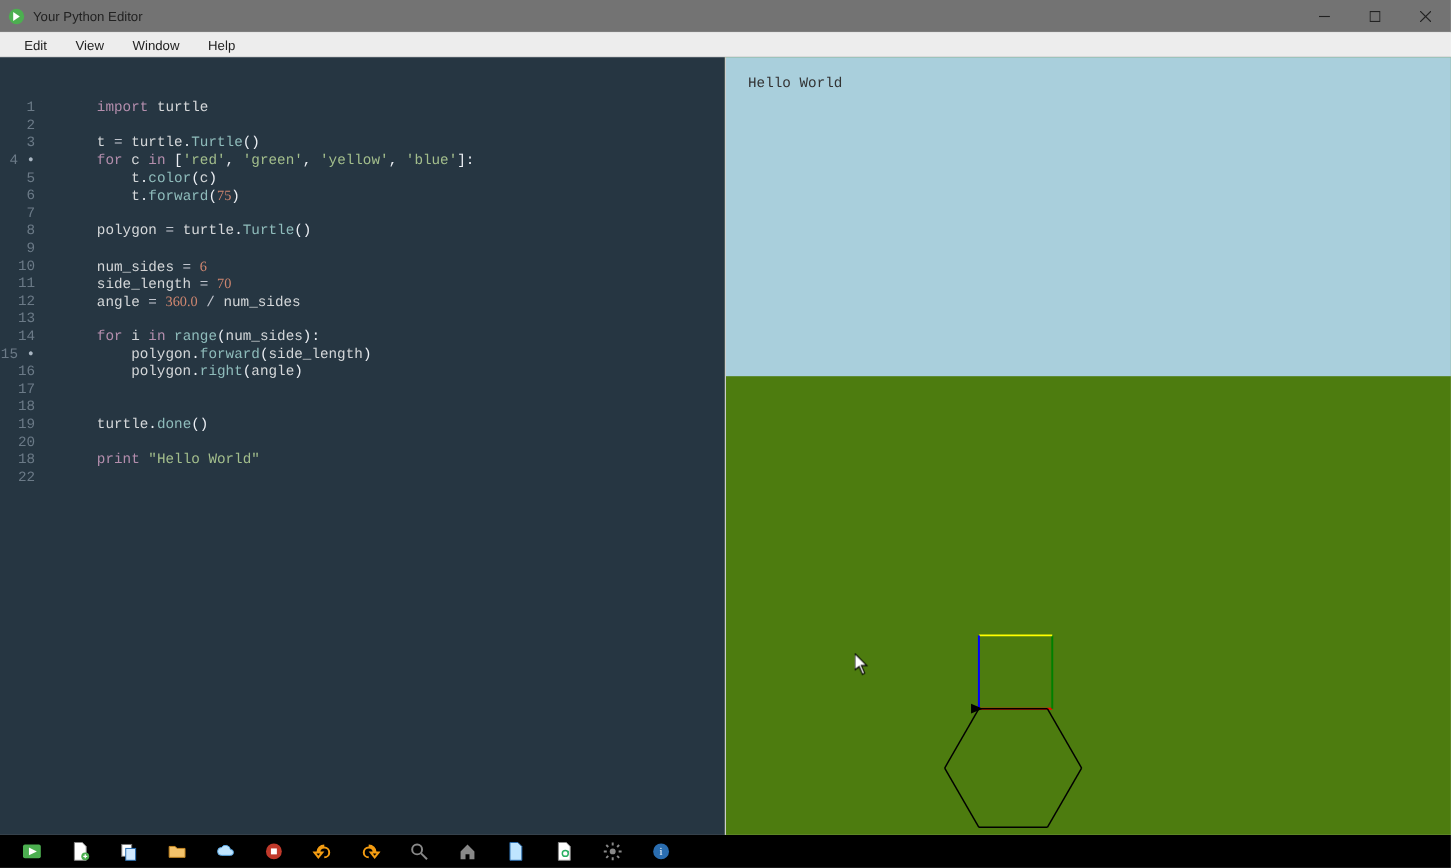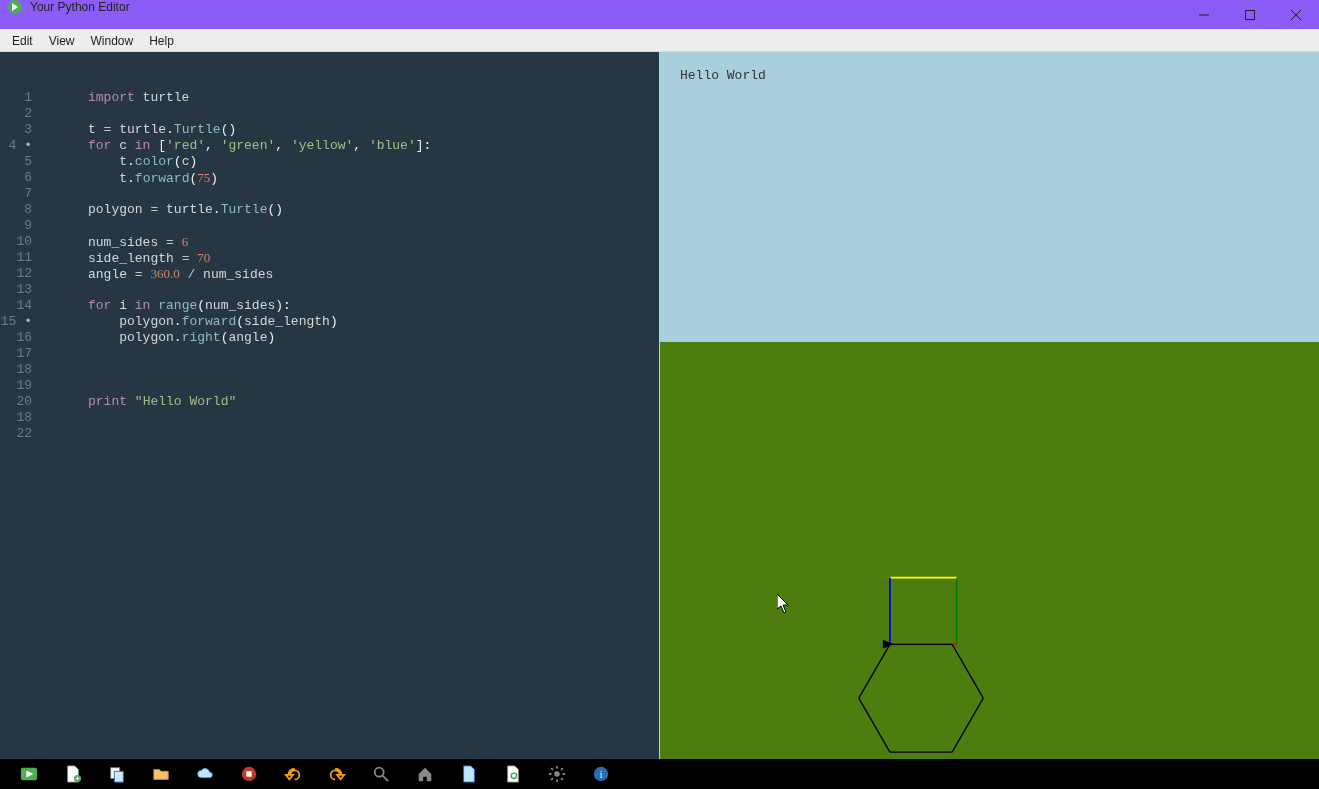--- a/index.html
+++ b/index.html
@@ -1,30 +1,30 @@
 <!DOCTYPE html>
 <html><head>
 <meta charset="utf-8">
 <style>
   * { box-sizing: border-box; margin: 0; padding: 0; }
   html, body { width: 1319px; height: 789px; overflow: hidden; font-family: "Segoe UI", Arial, sans-serif; }
   body { display: flex; flex-direction: column; background: #fff; }
 
   
-  .titlebar { height: 30px; background: #8b5cf6; display: flex; align-items: flex-start; border-bottom: 1px solid #e6e6e6; }
+  .titlebar { height: 30px; background: #737373; display: flex; align-items: center; border-bottom: 1px solid #e6e6e6; }
   .app-icon { width: 14px; height: 14px; border-radius: 50%; background: #4caf50; margin: 0 8px 0 8px; position: relative; }
   .app-icon::after { content: ""; position: absolute; left: 4px; top: 3px; width: 0; height: 0; border-left: 6px solid #fff; border-top: 4px solid transparent; border-bottom: 4px solid transparent; }
   .title-text { font-size: 12px; color: #222; }
   .win-controls { margin-left: auto; display: flex; }
   .winbtn { width: 46px; height: 30px; display: flex; align-items: center; justify-content: center; color: #222; font-size: 12px; }
   .winbtn svg { width: 10px; height: 10px; }
 
   
   .menubar { height: 22px; background: #ededed; display: flex; align-items: center; padding: 0 4px; font-size: 12px; color: #222; border-bottom: 1px solid #d9d9d9; }
-  .menuitem { padding: 2px 8px; }
+  .menuitem { padding: 2px 8px; margin-left: 10px; }
 
   
   .main { flex: 1 1 auto; display: flex; min-height: 0; }
 
   
   .editor { width: 659px; background: #263642; color: #e6e6e6; display: flex; font-family: Consolas, "Courier New", monospace; font-size: 13px; line-height: 16px; padding-top: 38px; }
   .gutter { width: 42px; text-align: right; color: #6b7a87; padding-right: 10px; }
   .gutter .ln { height: 16px; }
   .gutter .ln.mark::after { content: " •"; color: #a9b6c2; }
   .code { flex: 1; padding-left: 46px; }
@@ -122,20 +122,21 @@
         <div class="cl"></div>
         <div class="cl"><span class="ident">num_sides </span><span class="op">=</span><span class="ident"> </span><span class="num">6</span></div>
         <div class="cl"><span class="ident">side_length </span><span class="op">=</span><span class="ident"> </span><span class="num">70</span></div>
         <div class="cl"><span class="ident">angle </span><span class="op">=</span><span class="ident"> </span><span class="num">360.0</span><span class="ident"> </span><span class="op">/</span><span class="ident"> num_sides</span></div>
         <div class="cl"></div>
         <div class="cl"><span class="kw">for</span><span class="ident"> i </span><span class="kw">in</span><span class="ident"> </span><span class="attr">range</span><span class="punc">(</span><span class="ident">num_sides</span><span class="punc">):</span></div>
         <div class="cl"><span class="ident">    polygon</span><span class="punc">.</span><span class="attr">forward</span><span class="punc">(</span><span class="ident">side_length</span><span class="punc">)</span></div>
         <div class="cl"><span class="ident">    polygon</span><span class="punc">.</span><span class="attr">right</span><span class="punc">(</span><span class="ident">angle</span><span class="punc">)</span></div>
         <div class="cl"></div>
         <div class="cl"></div>
+        <div class="cl"><span class="ident">turtle</span><span class="punc">.</span><span class="attr">done</span><span class="punc">()</span></div>
         <div class="cl"></div>
         <div class="cl"><span class="kw">print</span><span class="ident"> </span><span class="str">"Hello World"</span></div>
       </div>
   </div>
 
   <div class="output">
     <div class="console">
       <span>Hello World</span>
     </div>
     <div class="canvas">

